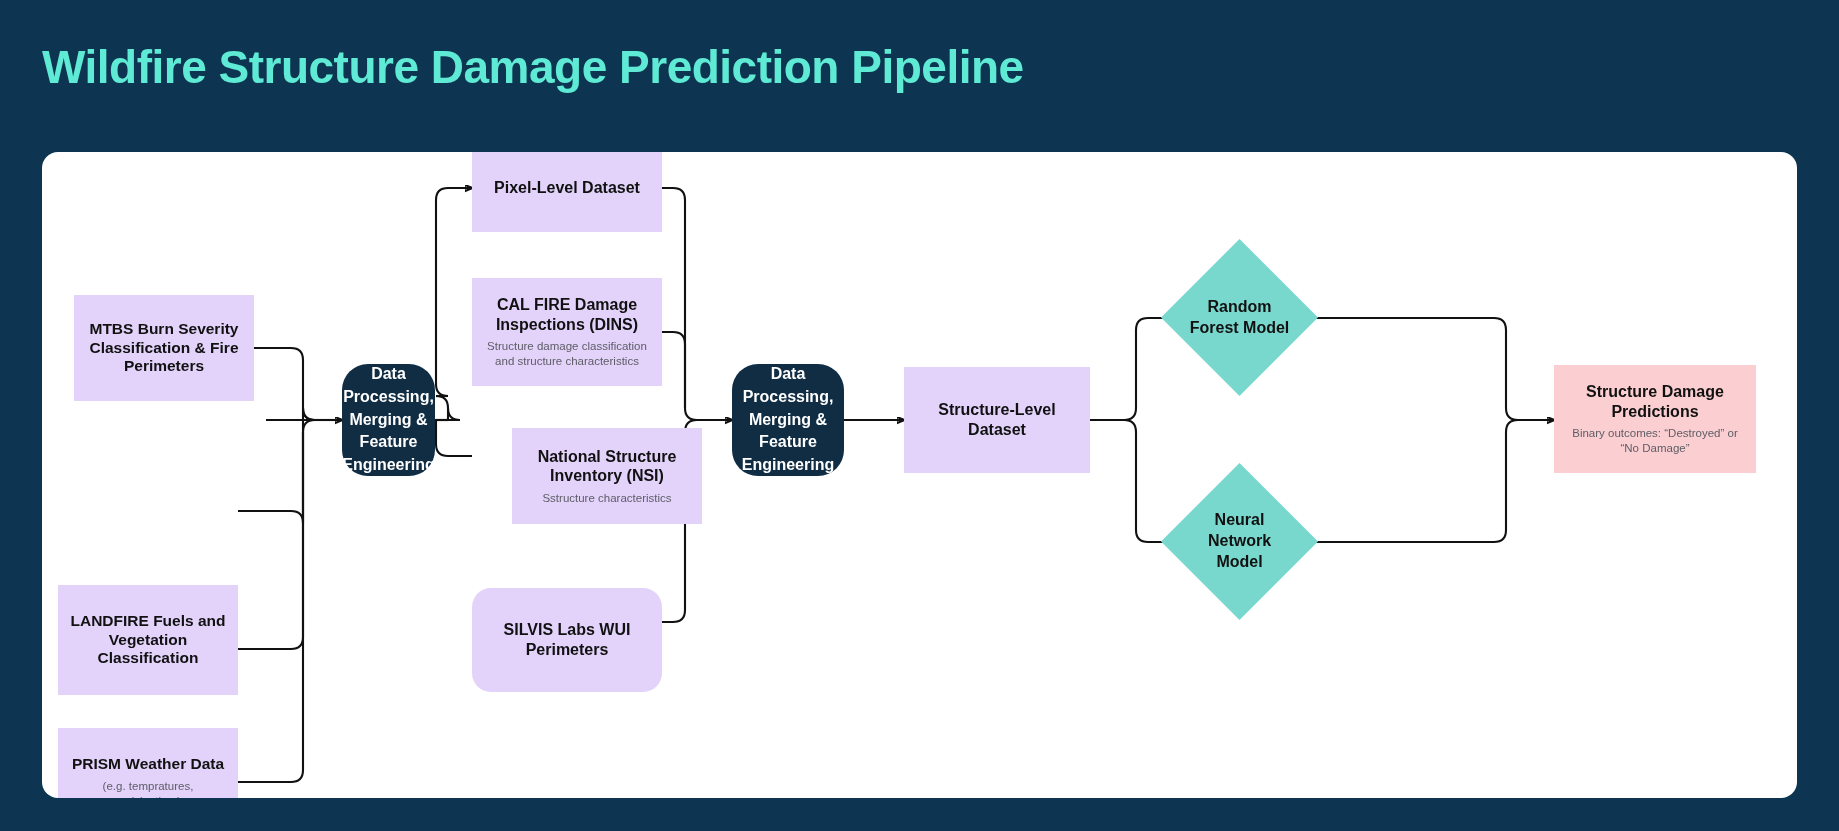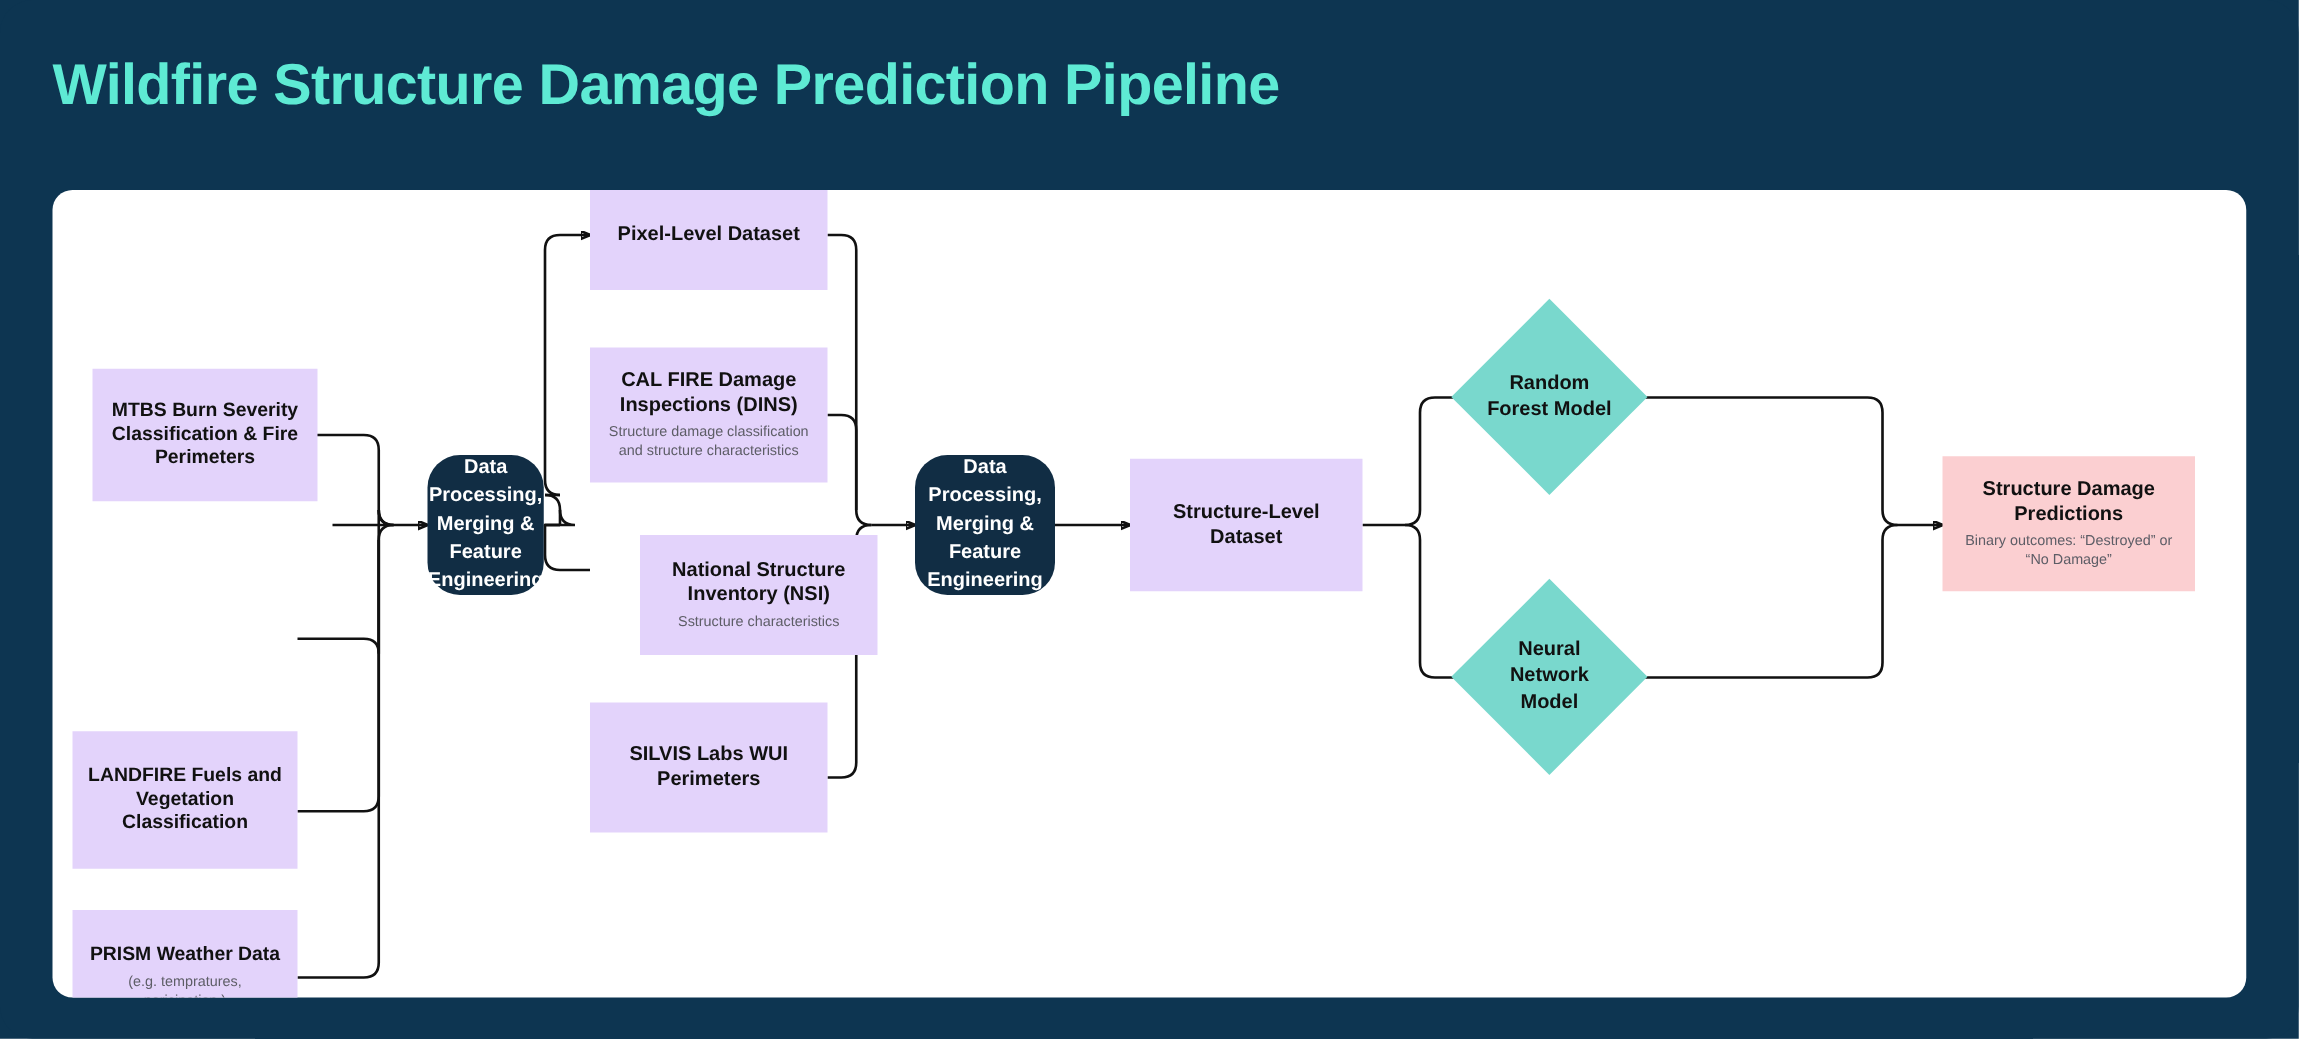--- a/index.html
+++ b/index.html
@@ -144,21 +144,21 @@
     <div class="node ds" style="left:430px;top:126px;width:190px;height:108px;padding:6px 10px;">
       <div class="t">CAL FIRE Damage Inspections (DINS)</div>
       <div class="s">Structure damage classification and structure characteristics</div>
     </div>
 
     <div class="node ds" style="left:430px;top:276px;width:190px;height:96px;padding:6px 10px;margin-left:40px;">
       <div class="t">National Structure Inventory (NSI)</div>
       <div class="s">Sstructure characteristics</div>
     </div>
 
-    <div class="node ds" style="left:430px;top:410px;width:190px;height:104px;padding:6px 12px;">
+    <div class="node ds" style="left:430px;top:436px;width:190px;height:104px;padding:6px 12px;border-radius:19px;">
       <div class="t">SILVIS Labs WUI Perimeters</div>
     </div>
 
     <div class="node proc" style="left:690px;top:212px;width:112px;height:112px;padding:4px 10px;">
       <div class="t">Data Processing, Merging &amp; Feature Engineering</div>
     </div>
 
     <div class="node ds" style="left:862px;top:215px;width:186px;height:106px;padding:6px 12px;">
       <div class="t">Structure-Level Dataset</div>
     </div>

